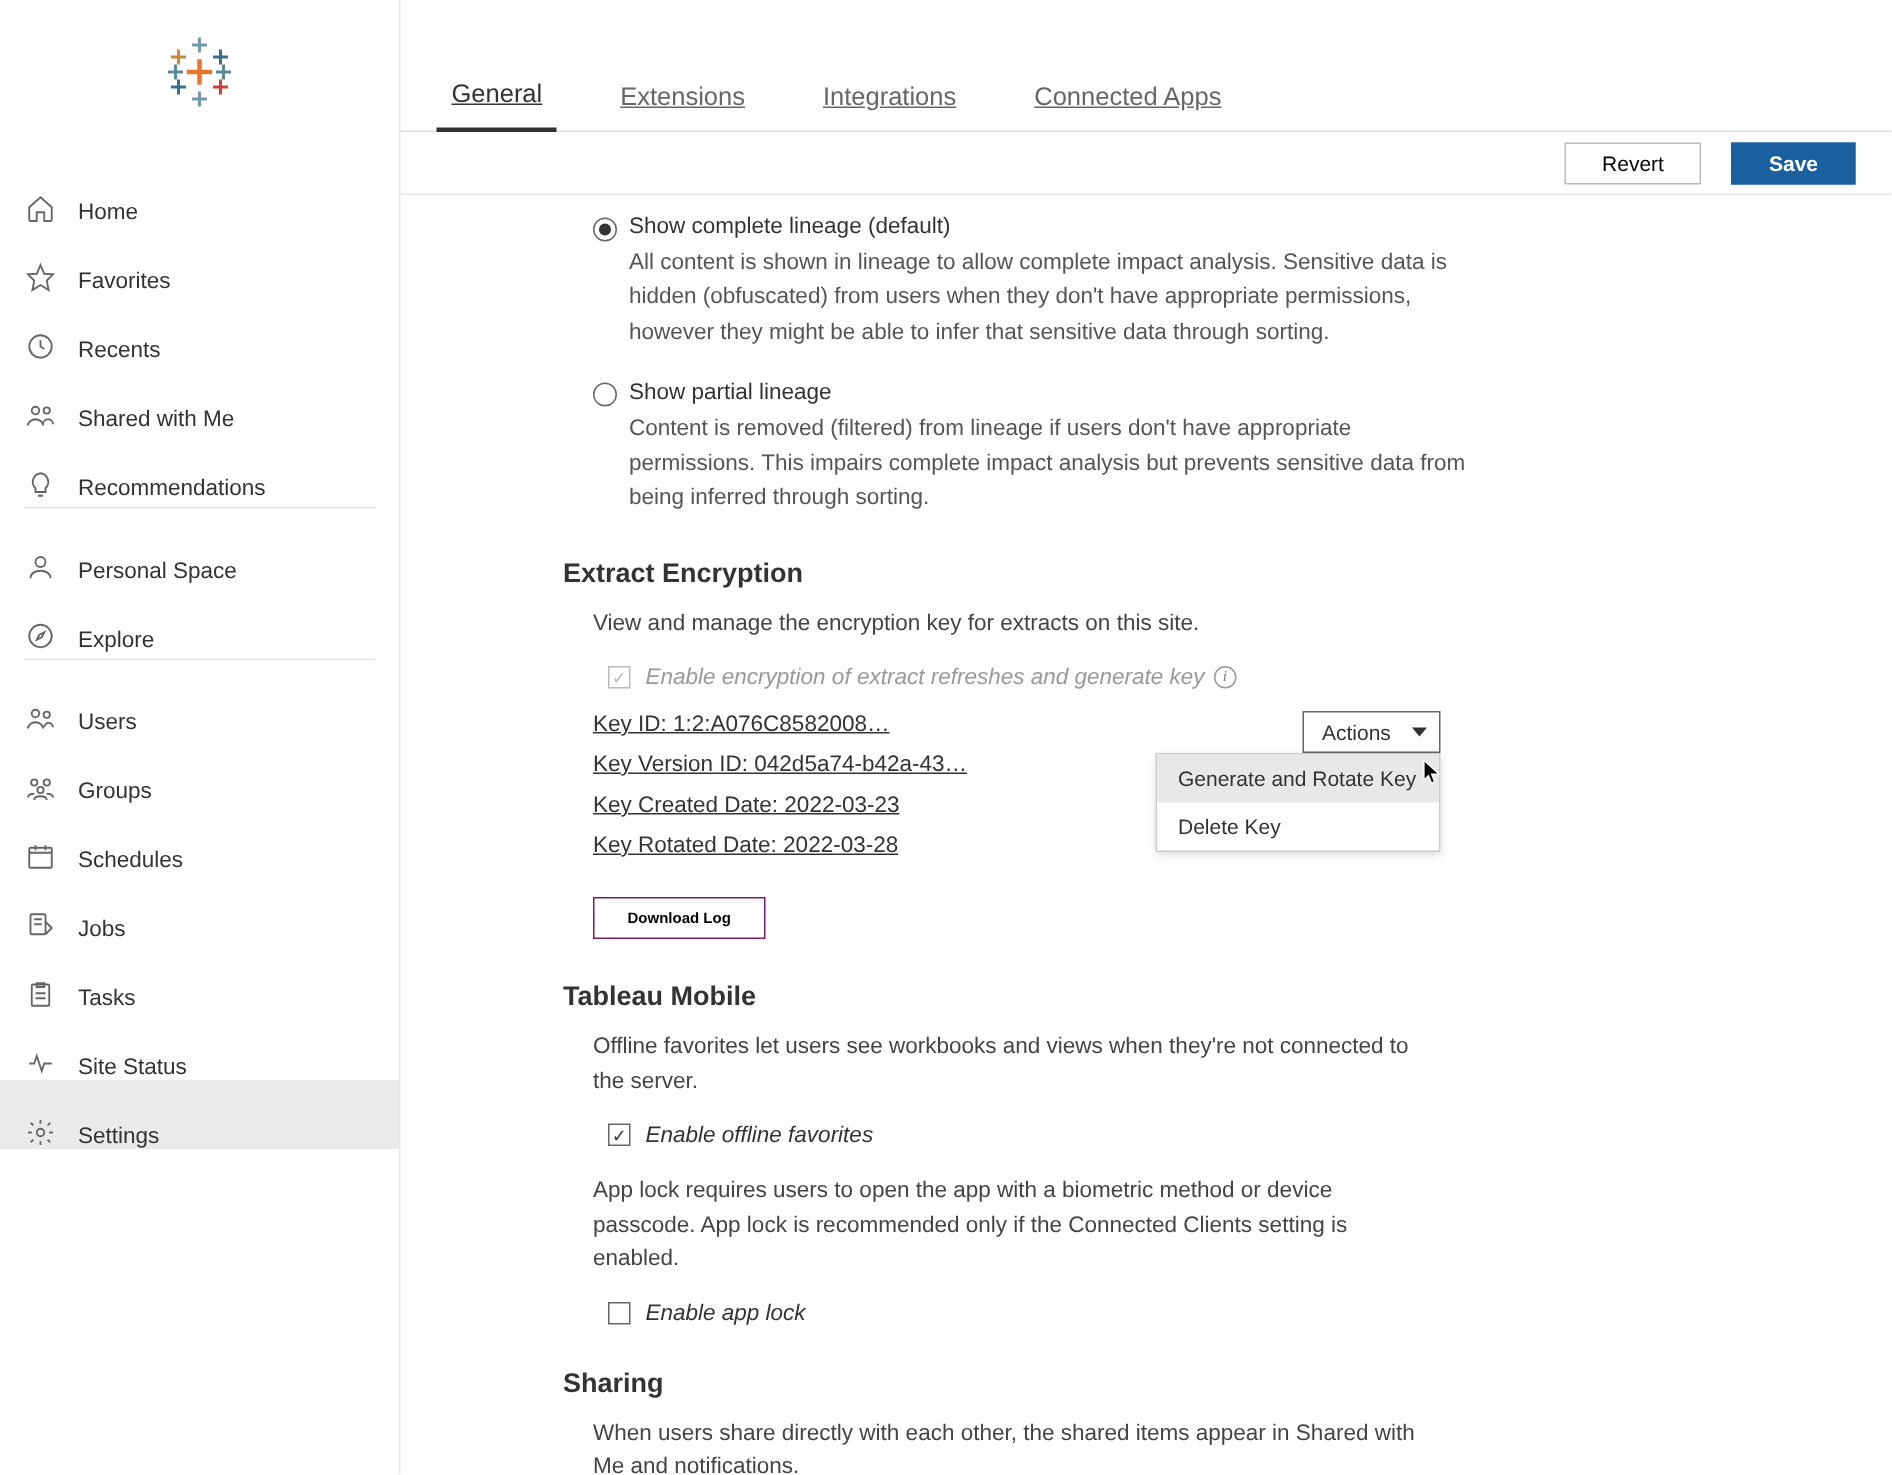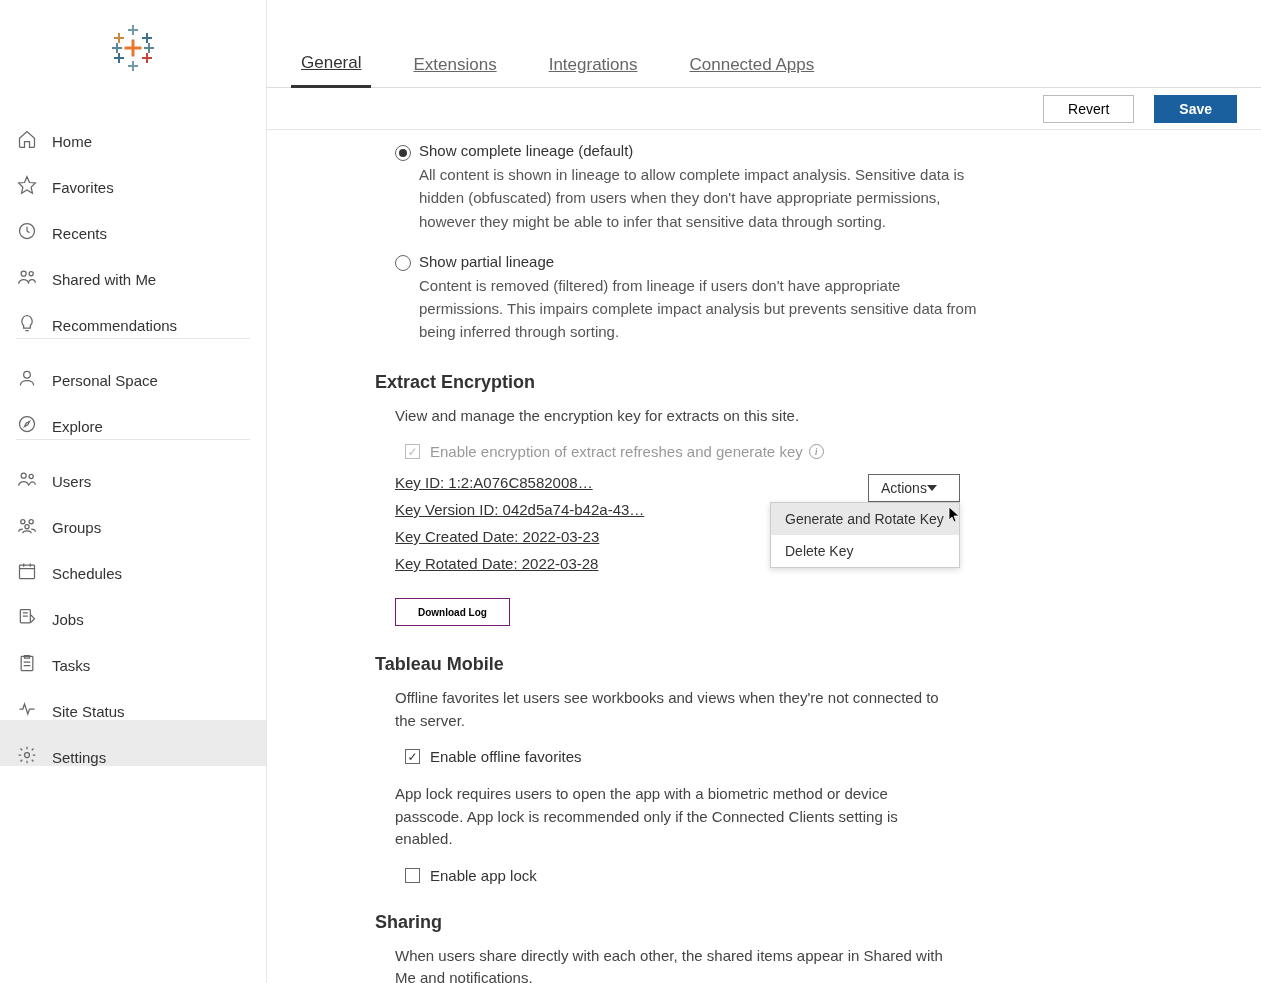--- a/index.html
+++ b/index.html
@@ -28,26 +28,26 @@
     .radio-inner { width: 8px; height: 8px; background: #333; border-radius: 50%; }
     .radio-label { font-size: 15px; color: #333; margin-bottom: 4px; }
     .radio-desc { font-size: 15px; color: #555; max-width: 560px; line-height: 1.55; }
     .section-heading { font-size: 18px; font-weight: 600; color: #333; margin-top: 28px; margin-bottom: 12px; margin-left: -20px; }
     .section-desc { font-size: 15px; color: #444; margin-bottom: 16px; max-width: 560px; line-height: 1.5; }
     .check-row { display: flex; align-items: center; margin-bottom: 14px; }
     .checkbox { width: 15px; height: 15px; border: 1px solid #666; display: inline-flex; align-items: center; justify-content: center; margin-right: 10px; cursor: pointer; background: #fff; flex-shrink:0; }
     .checkbox.checked::after { content: "✓"; font-size: 12px; color: #333; line-height: 1; }
     .checkbox.disabled { border-color: #bbb; cursor: default; }
     .checkbox.disabled.checked::after { color: #bbb; }
-    .check-label { font-size: 15px; color: #333; }
+    .check-label { font-size: 15px; color: #333; font-style: italic; }
     .check-label.disabled { color: #999; }
     .info-icon { width: 15px; height: 15px; border: 1px solid #999; border-radius: 50%; display: inline-flex; align-items: center; justify-content: center; font-size: 10px; color: #777; margin-left: 6px; font-style: italic; font-family: serif;}
     .kv-line { font-size: 15px; color: #333; margin-bottom: 10px; text-decoration: underline; }
     .actions-dd-wrap { position: relative; display: inline-block; }
-    .actions-btn { height: 28px; width: 92px; border: 1px solid #666; background: #fff; display: inline-flex; align-items: center; padding: 0 8px 0 12px; cursor: pointer; font-size: 14px; }
+    .actions-btn { height: 28px; width: 92px; border: 1px solid #666; background: #fff; display: inline-flex; align-items: center; justify-content: space-between; padding: 0 8px 0 12px; cursor: pointer; font-size: 14px; }
     .caret-down { width: 0; height: 0; border-left: 5px solid transparent; border-right: 5px solid transparent; border-top: 6px solid #333; }
     .dropdown-menu { position: absolute; top: 28px; right: 0; width: 190px; background: #fff; border: 1px solid #ccc; box-shadow: 0 2px 6px rgba(0,0,0,0.15); z-index: 10; }
     .dropdown-item { padding: 8px 14px; font-size: 14px; cursor: pointer; }
     .dropdown-item.hl { background: #e8e8e8; }
     .download-btn { height: 28px; padding: 0 22px; border: 1px solid #701a75; background: #fff; font-size: 10px; font-weight: 600; cursor: pointer; margin-top: 16px; }
     .enc-row { display: flex; justify-content: space-between; align-items: flex-start; max-width: 565px; }
     .cursor-img { position: absolute; width: 14px; height: 18px; pointer-events: none; z-index: 20; }
     .indent { margin-left: 10px; }
   </style>
 </head>

